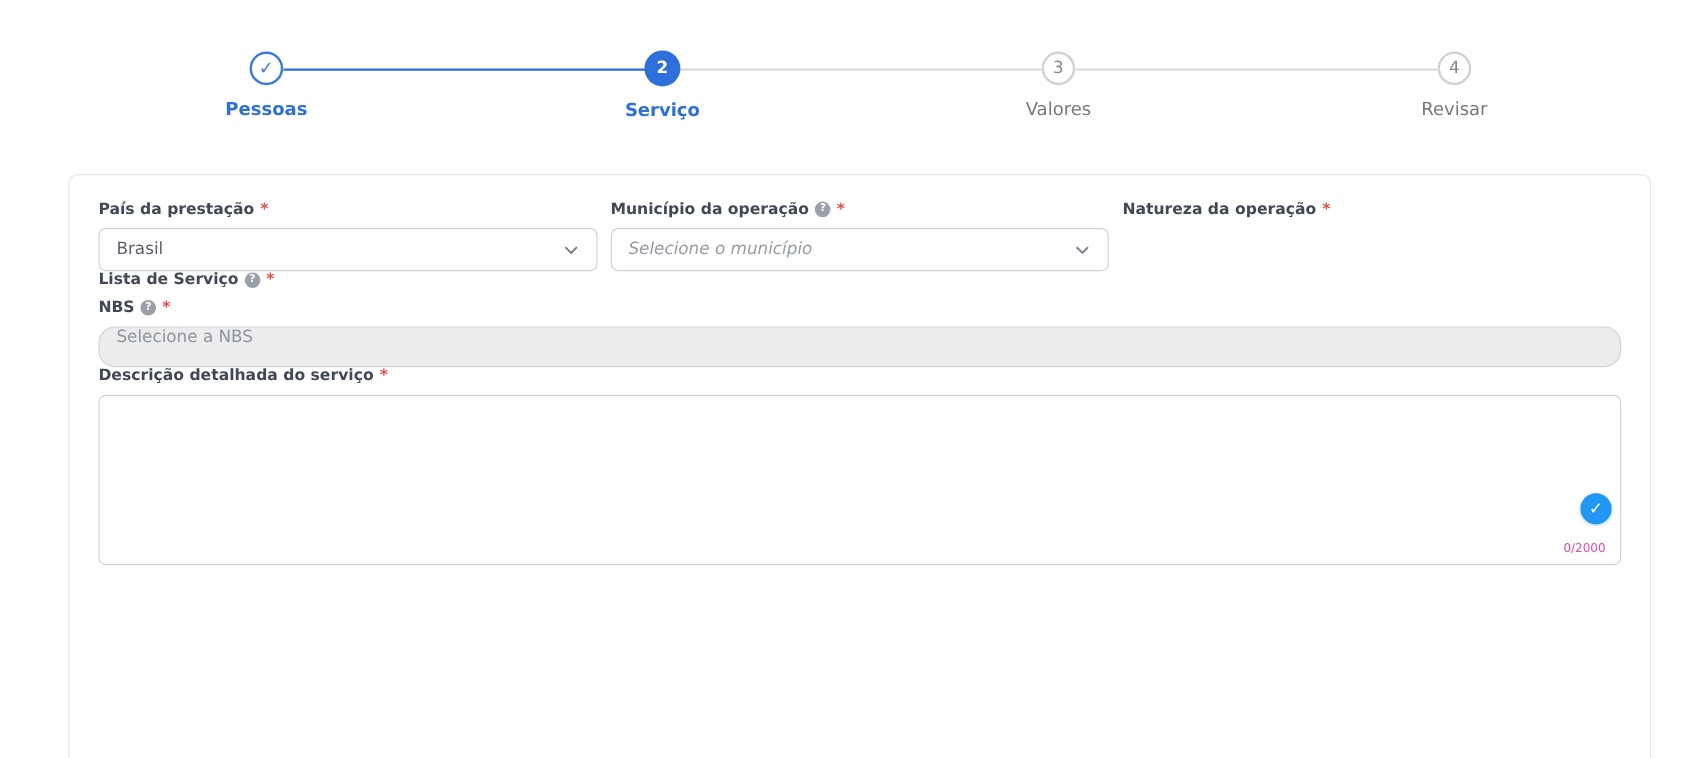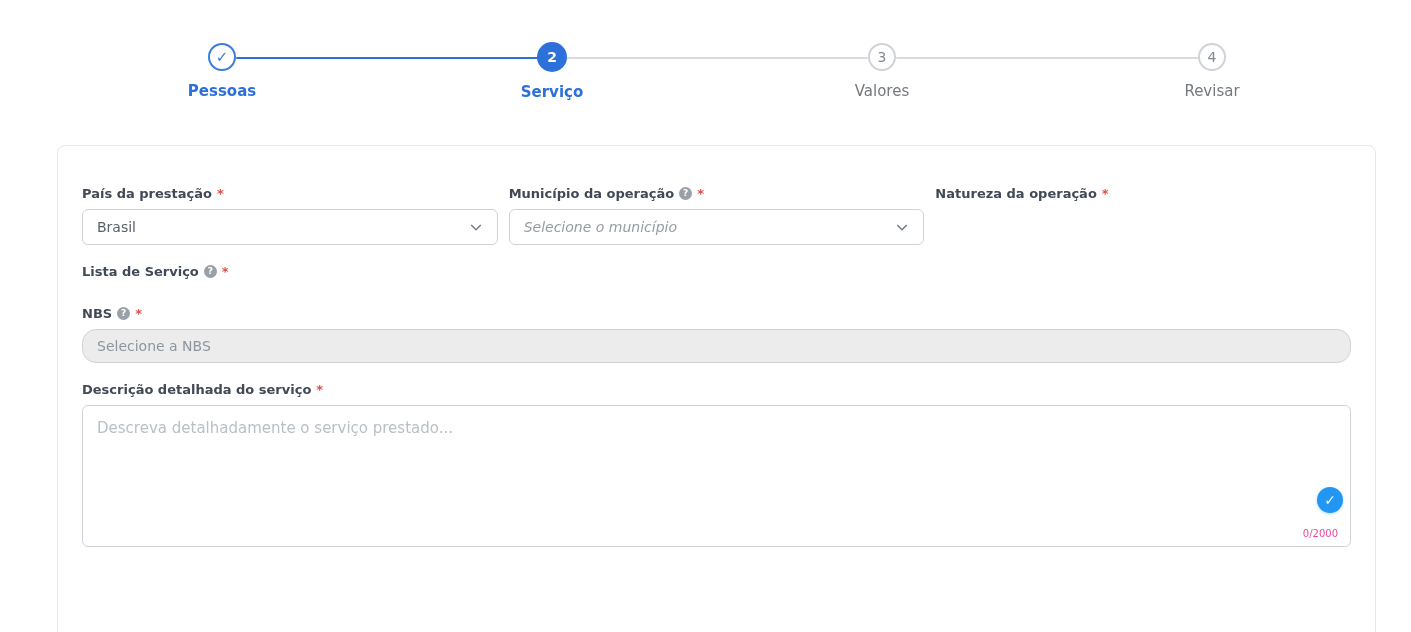--- a/index.html
+++ b/index.html
@@ -27,40 +27,40 @@
   .step.completed .step-label, .step.active .step-label { color:#2e70d9; font-weight:600; }
   .step.upcoming .step-label { color:#75797e; }
 
   
   .card { position:absolute; left:57px; top:145px; width:1319px; height:560px;
           background:#ffffff; border:1px solid #e4e7ea; border-radius:8px;
           padding:21px 24px; }
   .card-title { font-size:15px; font-weight:700; color:#3c4350; padding-bottom:15px;
                 border-bottom:1px solid #e8eaee; }
 
-  .form-row { display:flex; gap:11px; margin-top:19px; }
+  .form-row { display:flex; gap:11px; }
   .form-group { flex:1; min-width:0; }
   .field-label { display:flex; align-items:center; gap:5px; font-size:13px;
                  font-weight:700; color:#414957; margin-bottom:8px; }
   .req { color:#e04f44; font-weight:700; font-size:13px; }
   .help-icon { width:13px; height:13px; border-radius:50%; background:#9aa0a7;
                color:#ffffff; font-size:9px; line-height:13px; text-align:center;
                font-weight:700; cursor:pointer; flex:0 0 auto; }
 
   .select { position:relative; height:36px; border:1px solid #ced3d9; border-radius:6px;
             background:#ffffff; display:flex; align-items:center;
             padding:0 36px 0 14px; font-size:14px; cursor:pointer; }
   .select .value { color:#5a616b; white-space:nowrap; overflow:hidden; text-overflow:ellipsis; }
   .select.is-placeholder .value { color:#969ca5;font-style:italic; }
   .chevron { position:absolute; right:17px; top:50%; width:8px; height:8px;
              border-right:2px solid #77828c; border-bottom:2px solid #77828c;
              transform:translateY(-68%) rotate(45deg); border-radius:1px; }
 
   .input-disabled { height:34px; border:1px solid #cfd3d8; border-radius:14px;
-                    background:#ececec; display:flex; align-items:center;
+                    background:#ececec; display:flex; align-items:flex-start;
                     padding:0 14px; font-size:14px; color:#8f959e; }
 
   .textarea-wrap { position:relative; border:1px solid #ced3d9; border-radius:6px;
                    height:142px; background:#ffffff; }
   .textarea-wrap textarea { display:block; width:calc(100% - 28px); height:94px;
                    margin:13px 14px 0; border:none; outline:none; resize:none;
                    background:transparent; font-size:15px; color:#4a515c;
                    font-family:inherit; }
   .textarea-wrap textarea::placeholder { color:#b9bfc7; }
   .char-counter { position:absolute; right:12px; bottom:7px; font-size:10px; color:#ec4899; }
@@ -152,19 +152,18 @@
     </div>
   </div>
 
   <div class="form-row">
     <div class="form-group">
       <div class="field-label">
         <span>Descrição detalhada do serviço</span>
         <span class="req">*</span>
       </div>
       <div class="textarea-wrap">
-        <textarea placeholder="Descreva detalhadamente o serviço prestado..." style=""></textarea>
         <div class="status-badge">✓</div>
         <div class="char-counter">0/2000</div>
       </div>
     </div>
   </div>
 </div>
 
 </body></html>

